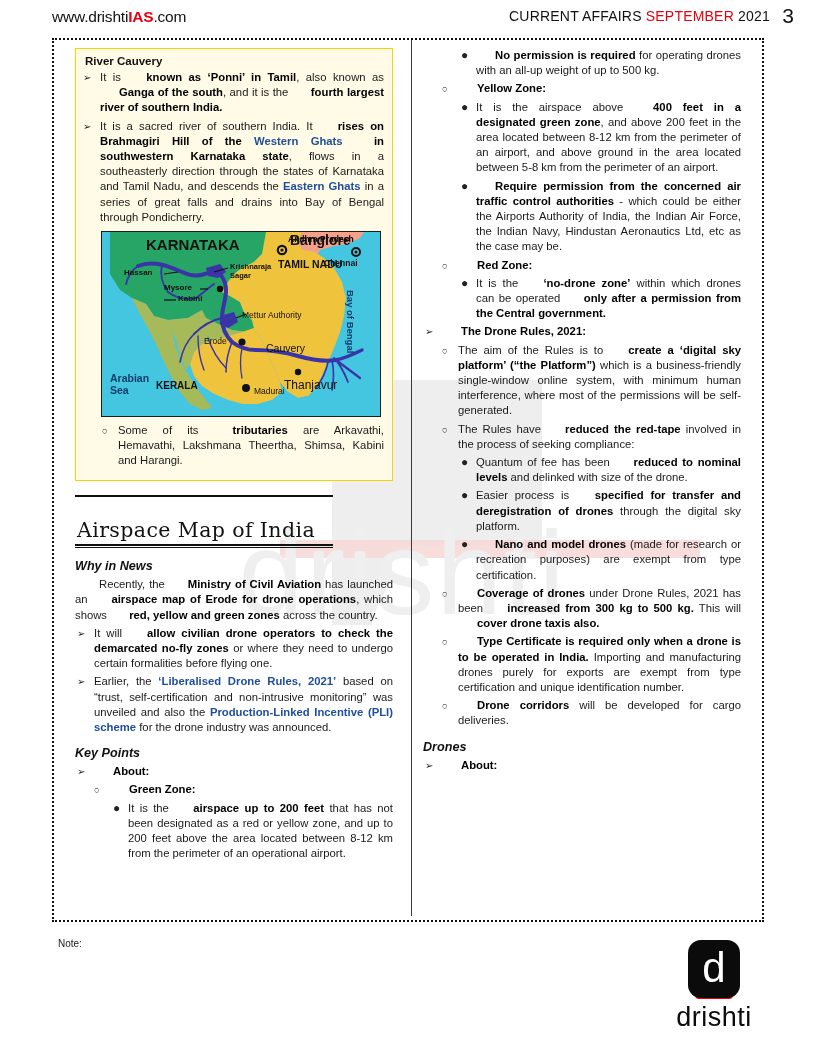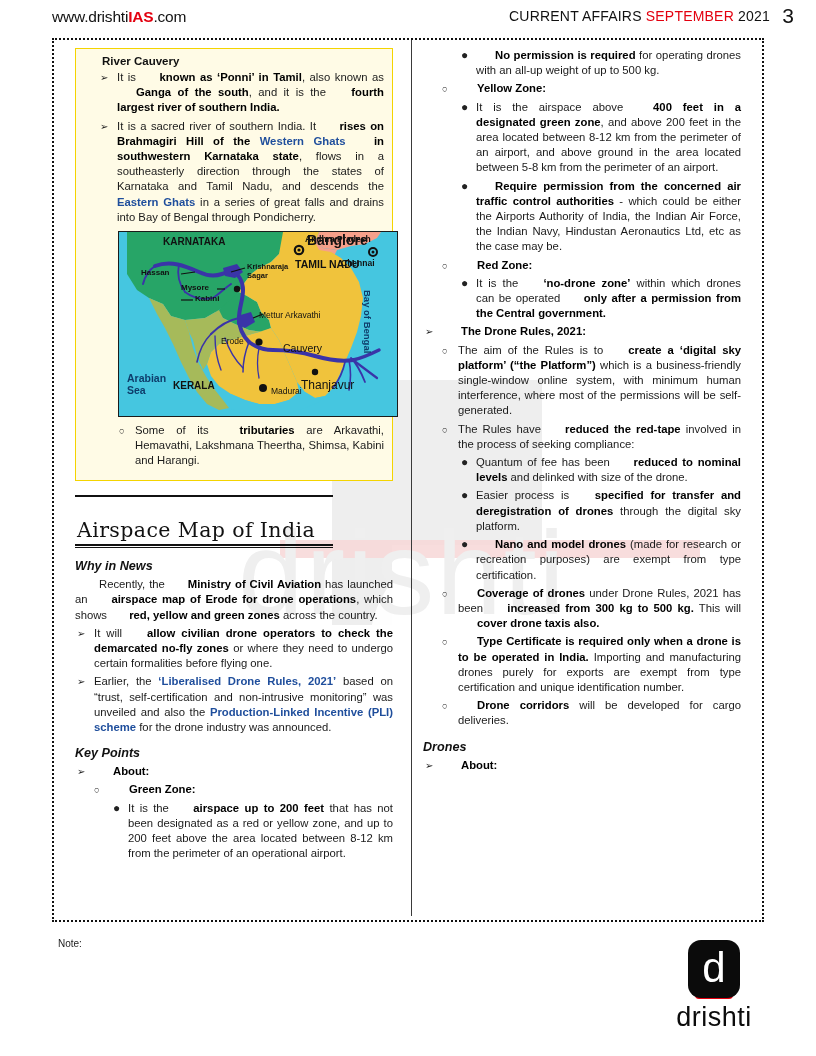--- a/index.html
+++ b/index.html
@@ -44,21 +44,21 @@
   }
 
   
   .col{position:absolute;top:48px;width:318px;}
   .colL{left:75px;}
   .colR{left:423px;}
 
   
   .box{
     border:1.5px solid #f4d400;background:#fffbe6;
-    padding:6px 8px 8px 24px;box-sizing:border-box;width:318px;
+    padding:6px 8px 8px 7px;box-sizing:border-box;width:318px;
   }
   .box .bt{font-size:11.5px;font-weight:bold;margin:0 0 3px 2px;color:#111;}
 
   
   .p{font-size:11.3px;line-height:15.2px;color:#1a1a1a;text-align:justify;margin:0 0 3px 0;}
   .ind{text-indent:24px;}
   b{font-weight:bold;color:#000;margin-left:19px;}
   .blue{color:#1f4e9c;font-weight:bold;}
 
   
@@ -202,33 +202,33 @@
             <circle cx="254" cy="20" r="1.5" fill="#111"></circle>
 
             <g stroke="#111" stroke-width="1.2" fill="none">
               <path d="M76,40 L62,42"></path>
               <path d="M112,40 L126,36"></path>
               <path d="M106,57 L98,57"></path>
               <path d="M62,68 L74,68"></path>
               <path d="M134,86 L144,82"></path>
             </g>
           </svg>
-          <div class="mlabel" style="left:44px;top:4px;font-size:10px;font-weight:bold;">KARNATAKA</div>
+          <div class="mlabel" style="left:44px;top:4px;font-size:15px;font-weight:bold;">KARNATAKA</div>
           <div class="mlabel" style="left:176px;top:26px;font-size:10.5px;font-weight:bold;">TAMIL NADU</div>
           <div class="mlabel" style="left:54px;top:148px;font-size:10px;font-weight:bold;">KERALA</div>
           <div class="mlabel" style="left:186px;top:2px;font-size:8.5px;font-weight:bold;">Andhra Pradesh</div>
           <div class="mlabel" style="left:8px;top:140px;font-size:10.5px;font-weight:bold;color:#0e3d6b;line-height:12px;width:40px;white-space:normal;">Arabian Sea</div>
           <div class="mlabel" style="left:254px;top:58px;font-size:9.5px;font-weight:bold;color:#0e3d6b;transform:rotate(90deg);transform-origin:left top;">Bay of Bengal</div>
           <div class="mlabel" style="left:22px;top:36px;font-size:8px;font-weight:bold;">Hassan</div>
           <div class="mlabel" style="left:128px;top:30px;font-size:7.5px;font-weight:bold;line-height:9px;width:44px;white-space:normal;">Krishnaraja Sagar</div>
           <div class="mlabel" style="left:62px;top:51px;font-size:8px;font-weight:bold;">Mysore</div>
           <div class="mlabel" style="left:76px;top:62px;font-size:8px;font-weight:bold;">Kabini</div>
           <div class="mlabel" style="left:188px;top:0;font-size:14px;font-weight:bold;">Banglore</div>
           <div class="mlabel" style="left:222px;top:26px;font-size:8.5px;font-weight:bold;text-align:center;">Chennai</div>
-          <div class="mlabel" style="left:140px;top:78px;font-size:8.5px;">Mettur Arkavathi</div>
+          <div class="mlabel" style="left:140px;top:78px;font-size:8.5px;">Mettur Authority</div>
           <div class="mlabel" style="left:102px;top:104px;font-size:8.5px;">Erode</div>
           <div class="mlabel" style="left:164px;top:110px;font-size:10.5px;">Cauvery</div>
           <div class="mlabel" style="left:182px;top:146px;font-size:12px;">Thanjavur</div>
           <div class="mlabel" style="left:152px;top:154px;font-size:8.5px;">Madurai</div>
         </div>
       </div>
 
       <div class="li l2">
         <div class="mk">○</div>
         <div class="tx">Some of its <b>tributaries</b> are Arkavathi, Hemavathi, Lakshmana Theertha, Shimsa, Kabini and Harangi.</div>

